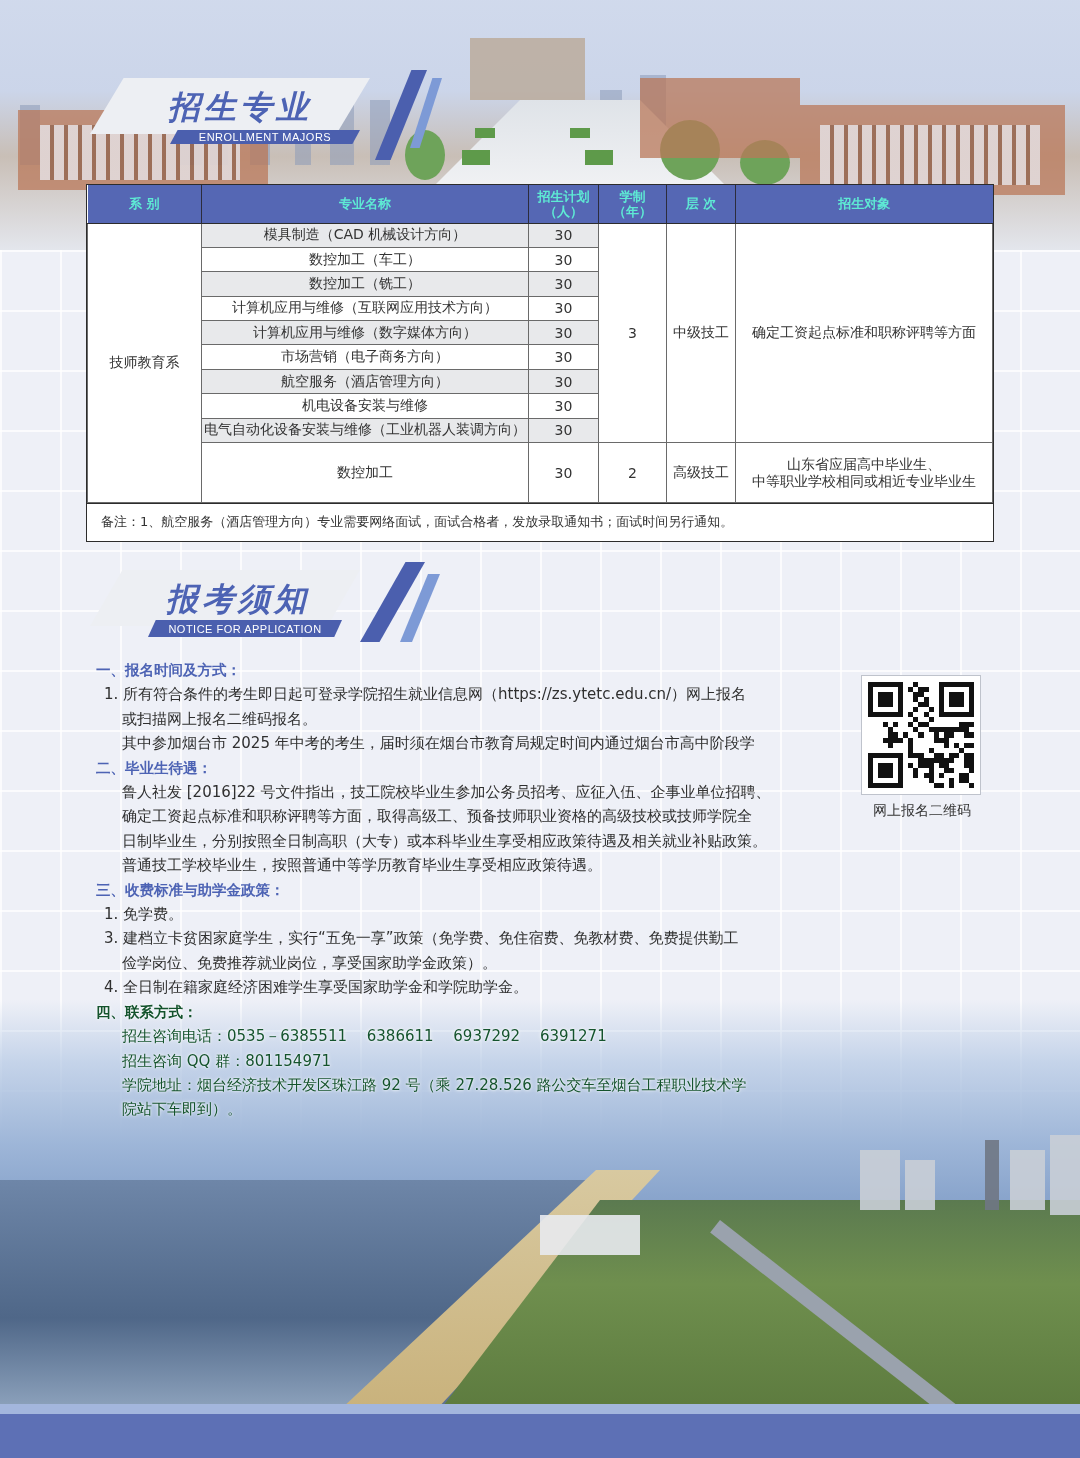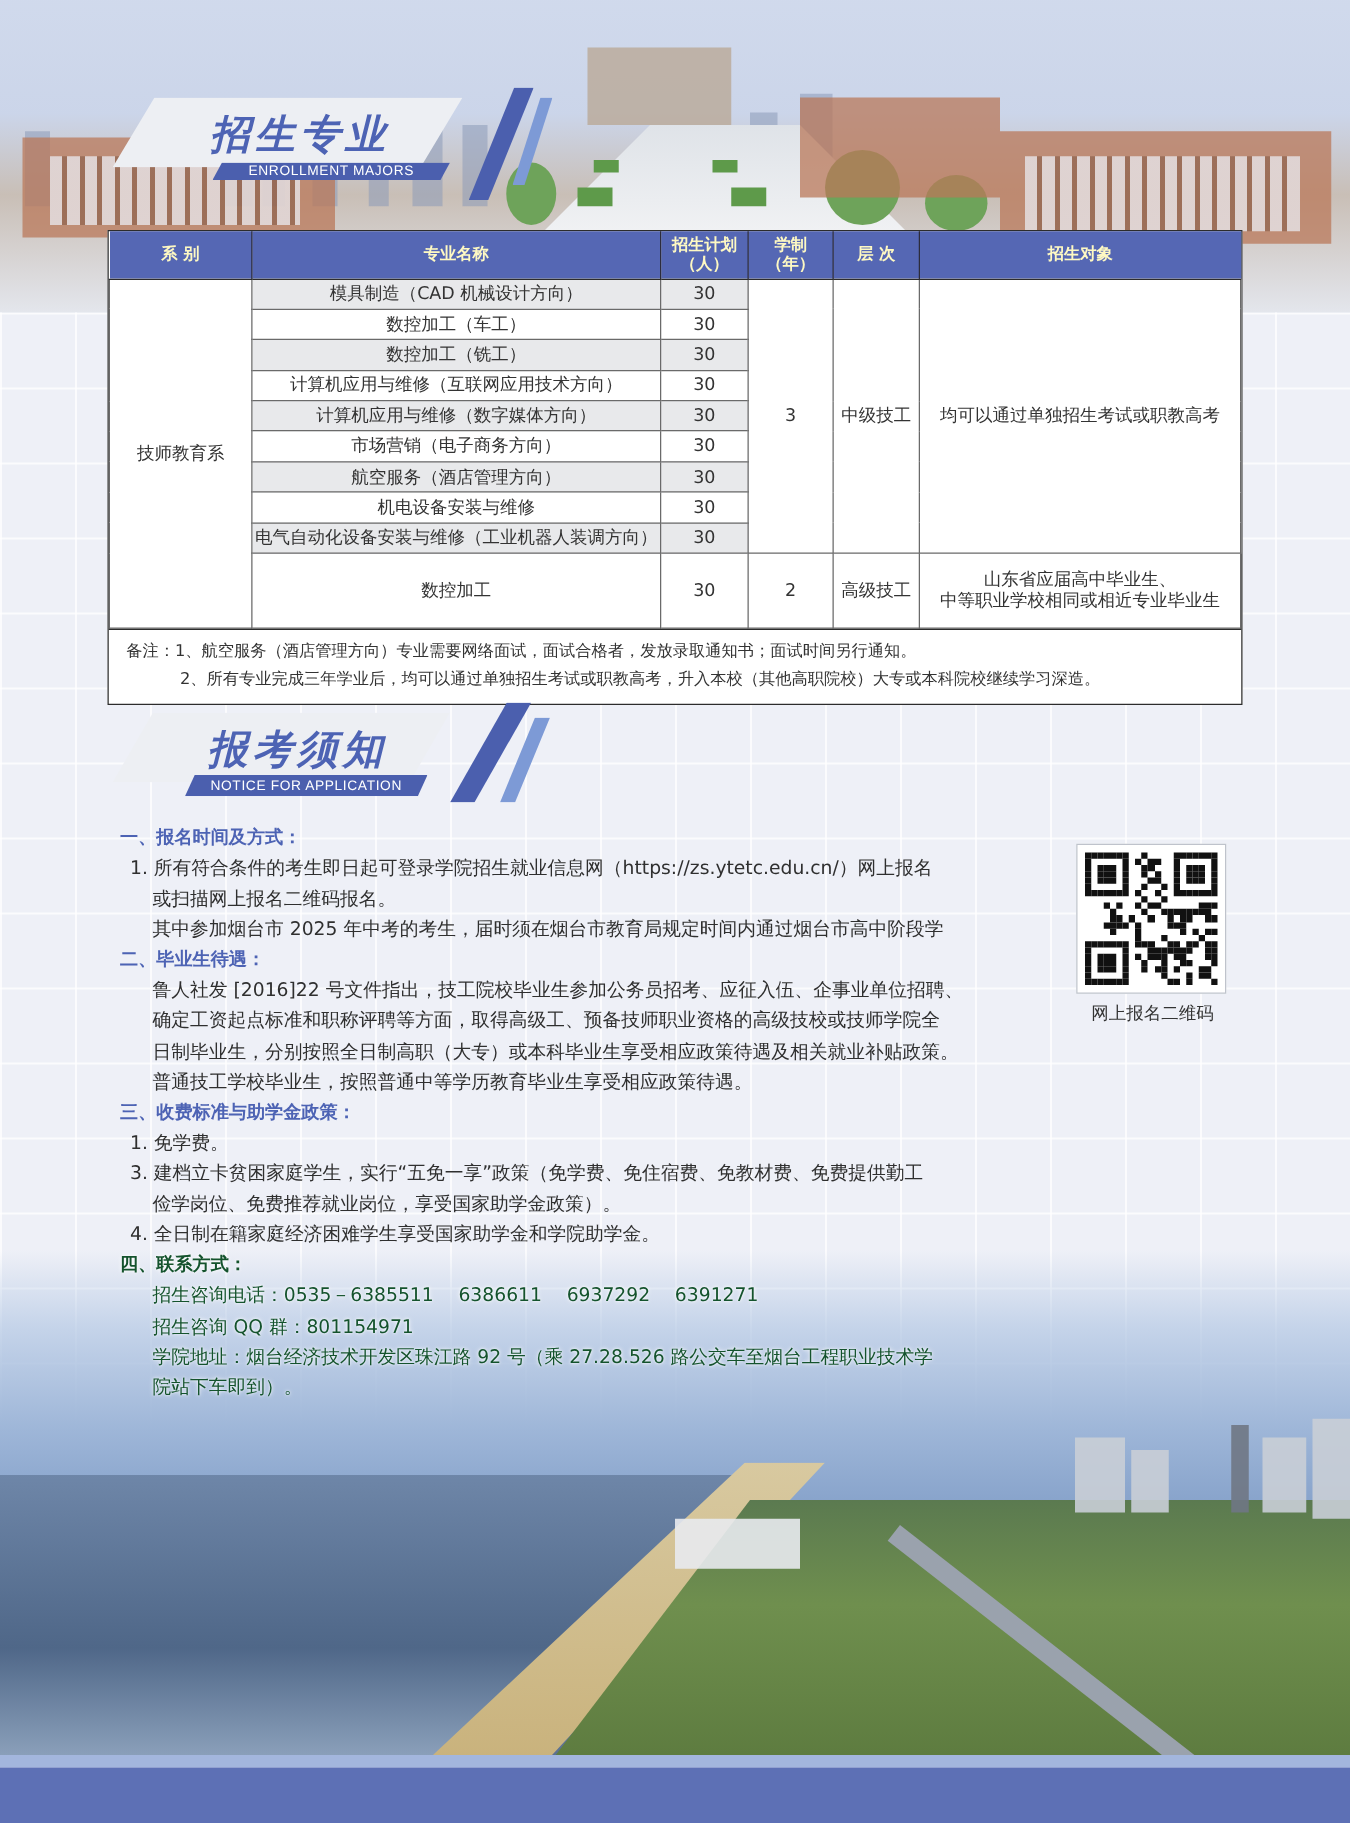--- a/index.html
+++ b/index.html
@@ -65,21 +65,21 @@
   .banner .slash1 { position: absolute; background: #4b5fae; clip-path: polygon(70% 0, 100% 0, 30% 100%, 0 100%); }
   .banner .slash2 { position: absolute; background: #7d9ad6; clip-path: polygon(70% 0, 100% 0, 30% 100%, 0 100%); }
 
   
   .table-wrap {
     position: absolute; left: 86px; top: 184px; width: 908px;
     background: #fff; border: 1.5px solid #2c2c2c;
   }
   table.majors { width: 100%; border-collapse: collapse; font-size: 14px; color: #333; }
   table.majors th {
-    background: #5567b4; color: #fef9c3; font-weight: 700; font-size: 13px;
+    background: #5567b4; color: #5eead4; font-weight: 700; font-size: 13px;
     height: 38px; border-right: 1px solid #2c2c3c; border-bottom: 1.5px solid #2c2c2c;
     line-height: 15px; padding: 0 2px;
   }
   table.majors th:last-child { border-right: none; }
   table.majors td {
     text-align: center; border: 1px solid #6a6a6a; height: 24.4px; padding: 0 2px;
     white-space: nowrap;
   }
   table.majors td.shade { background: #e8e9eb; }
   table.majors td.merged { background: #fff; vertical-align: middle; }
@@ -183,21 +183,21 @@
         <th>招生对象</th>
       </tr>
     </thead>
     <tbody>
       <tr>
         <td class="merged" rowspan="10">技师教育系</td>
         <td class="shade">模具制造（CAD 机械设计方向）</td>
         <td class="shade">30</td>
         <td class="merged" rowspan="9">3</td>
         <td class="merged" rowspan="9">中级技工</td>
-        <td class="merged" rowspan="9">均可以通过单独招生考试或职教高考</td>
+        <td class="merged" rowspan="9">确定工资起点标准和职称评聘等方面</td>
       </tr>
       <tr>
         <td>数控加工（车工）</td>
         <td>30</td>
       </tr>
       <tr>
         <td class="shade">数控加工（铣工）</td>
         <td class="shade">30</td>
       </tr>
       <tr>
@@ -231,21 +231,20 @@
         <td>高级技工</td>
         <td class="target2">
           <div>山东省应届高中毕业生、</div>
           <div>中等职业学校相同或相近专业毕业生</div>
         </td>
       </tr>
     </tbody>
   </table>
   <div class="notes">
     <div>备注：1、航空服务（酒店管理方向）专业需要网络面试，面试合格者，发放录取通知书；面试时间另行通知。</div>
-    <div class="n2">2、所有专业完成三年学业后，均可以通过单独招生考试或职教高考，升入本校（其他高职院校）大专或本科院校继续学习深造。</div>
   </div>
 </div>
 
 <div class="banner" style="left:90px;top:562px;width:360px;height:85px;">
   <div class="plate" style="width:270px;height:56px;top:8px;"></div>
   <div class="title" style="left:76px;top:16px;font-size:32px;">报考须知</div>
   <div class="ribbon" style="left:58px;top:58px;width:194px;height:17px;">NOTICE FOR APPLICATION</div>
   <div class="slash1" style="left:270px;top:0;width:65px;height:80px;"></div>
   <div class="slash2" style="left:310px;top:12px;width:40px;height:68px;"></div>
 </div>

